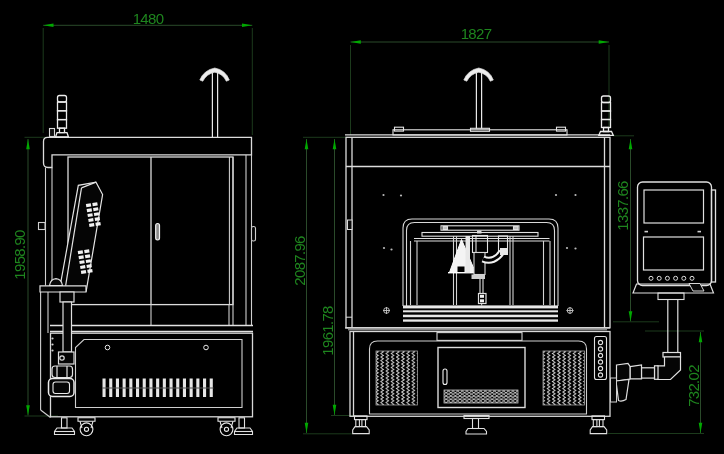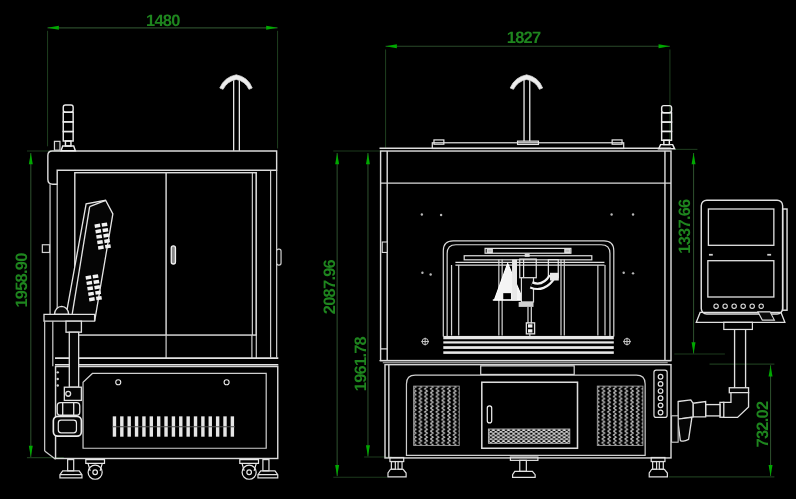--- a/index.html
+++ b/index.html
@@ -1,16 +1,16 @@
 <!DOCTYPE html>
 <html><head>
 <meta charset="utf-8">
 <style>
   html,body{margin:0;padding:0;background:#000;}
-  .wrap{width:724px;height:454px;background:#000;overflow:hidden;position:relative;font-weight:bold;}
+  .wrap{width:724px;height:454px;background:#000;overflow:hidden;position:relative;}
   svg{display:block;font-family:"Liberation Sans", sans-serif;}
   text{fill:#1e851e;font-size:15px;letter-spacing:-0.7px;}
 </style>
 </head>
 <body>
 <div class="wrap">
 <svg width="724" height="454" viewBox="0 0 724 454">
 <defs>
   <pattern id="ventzig" width="5.2" height="7" patternUnits="userSpaceOnUse">
     <path d="M1.2 0 L3.8 1.8 L1.2 3.6 L3.8 5.4 L1.2 7" stroke="#d8d8d8" stroke-width="0.95" fill="none"></path>

